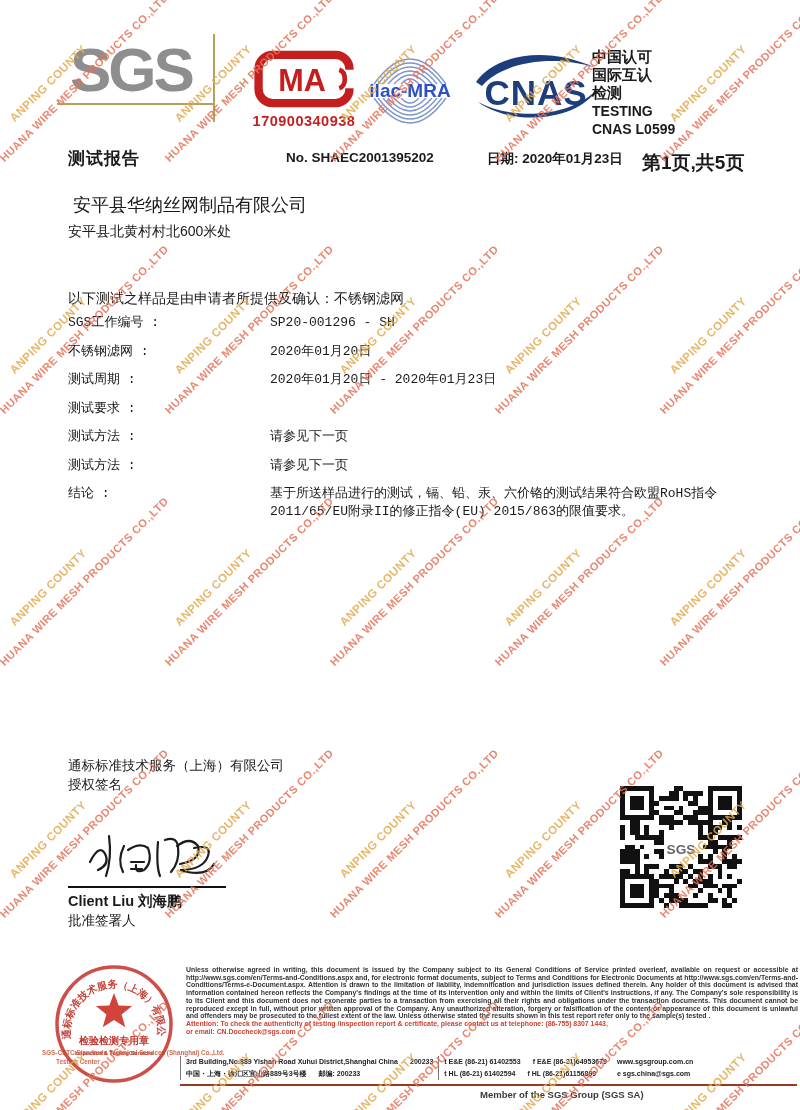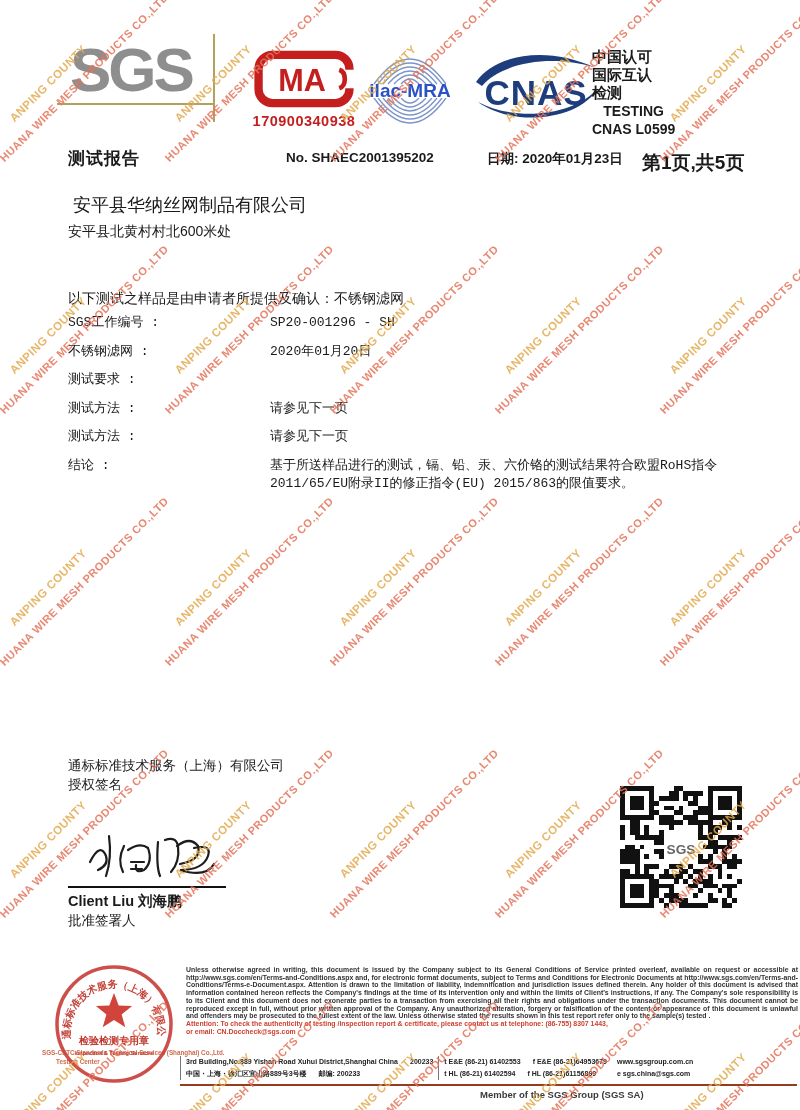--- a/index.html
+++ b/index.html
@@ -16,21 +16,21 @@
     letter-spacing:-3px; line-height:64px; }
   .tanline { background:#b5a15e; }
   .tan-h { left:57px; top:103px; width:158px; height:2px; }
   .tan-v { left:213px; top:34px; width:2px; height:88px; }
   .cma-wrap { left:252px; top:50px; width:104px; text-align:center; }
   .cma-num { color:#c41e1e; font-weight:bold; font-size:14.5px; letter-spacing:.5px; margin-top:1px; }
   .ilac-wrap { left:360px; top:44px; }
   .cnas-wrap { left:474px; top:52px; }
   .accred { left:592px; top:48px; line-height:18px; }
   .accred .cn { font-family:"Liberation Serif","DejaVu Serif",serif; font-weight:700; font-size:15px; }
-  .accred .en { font-weight:bold; font-size:14px;text-align:center; }
+  .accred .en { font-weight:bold; font-size:14px; }
 
   
   .doc-title { left:68px; top:147px; font-size:17px; font-weight:bold; letter-spacing:1px; }
   .report-no { left:286px; top:150px; font-size:13.5px; font-weight:600; }
   .date-line { left:487px; top:150px; font-size:13.5px; font-weight:600; }
   .page-line { left:642px; top:150px; font-size:19px; font-weight:600; }
 
   
   .appl-name { left:73px; top:193px; font-size:18px; }
   .appl-addr { left:68px; top:223px; font-size:14px; }
@@ -149,20 +149,24 @@
     <div class="abs sample-line">以下测试之样品是由申请者所提供及确认：不锈钢滤网</div>
 
     <div class="abs fields">
       <div class="frow">
         <span class="lab">SGS工作编号 :</span>
         <span class="val">SP20-001296 - SH</span>
       </div>
       <div class="frow">
         <span class="lab">不锈钢滤网 :</span>
         <span class="val">2020年01月20日</span>
+      </div>
+      <div class="frow">
+        <span class="lab">测试周期 :</span>
+        <span class="val">2020年01月20日 - 2020年01月23日</span>
       </div>
       <div class="frow">
         <span class="lab">测试要求 :</span>
       </div>
       <div class="frow">
         <span class="lab">测试方法 :</span>
         <span class="val">请参见下一页</span>
       </div>
       <div class="frow">
         <span class="lab">测试方法 :</span>

